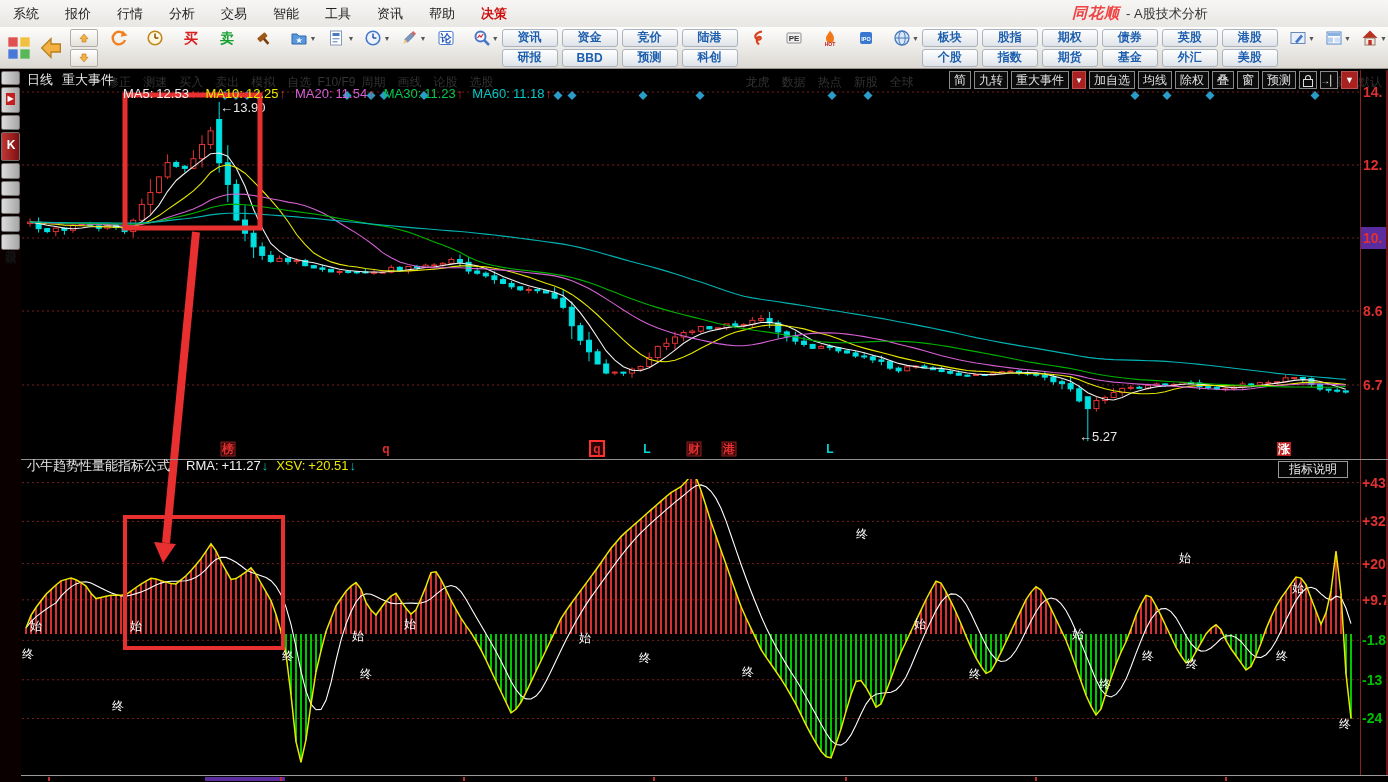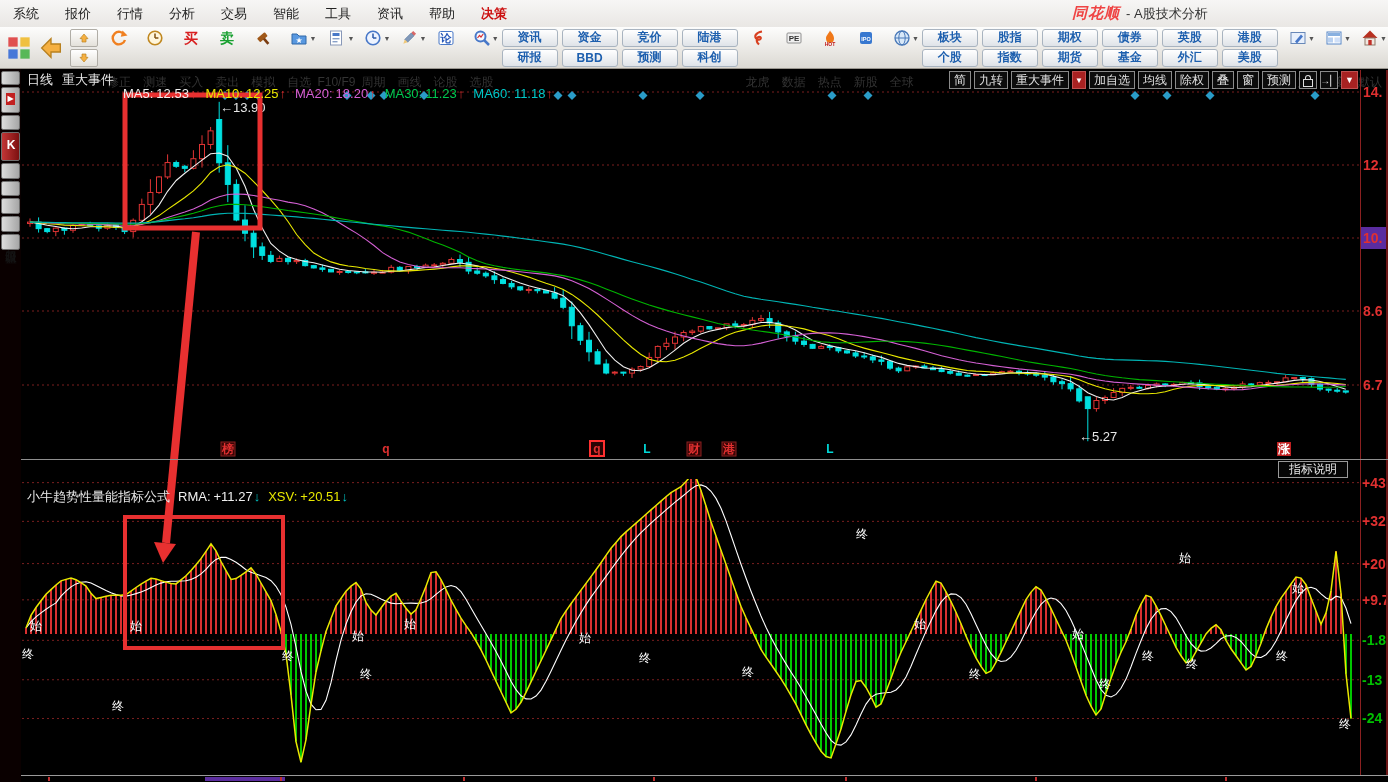--- a/index.html
+++ b/index.html
@@ -49,21 +49,21 @@
     padding:0 4px;height:16px;line-height:16px;white-space:nowrap;cursor:default;}
   .kbtn.redbox{background:#a82222;border-color:#c05050;color:#fff;padding:0 3px;font-size:9px;}
   .caretbox{background:#a82222;border:1px solid #c05050;color:#fff;font-size:8px;height:16px;
     width:12px;display:flex;align-items:center;justify-content:center;}
   .lockbox{border:1px solid #8a8a8a;background:#0c0c0c;height:16px;width:16px;position:relative;}
   .lockbox span{position:absolute;left:3px;top:7px;width:8px;height:6px;border:1px solid #ddd;}
   .lockbox span::before{content:'';position:absolute;left:1px;top:-5px;width:4px;height:4px;
     border:1px solid #ddd;border-bottom:none;border-radius:3px 3px 0 0;}
   .nextbox{border:1px solid #8a8a8a;background:#0c0c0c;color:#ddd;height:16px;width:16px;
     font-size:10px;display:flex;align-items:center;justify-content:center;}
-  #indheader{position:absolute;left:27px;top:489px;height:15px;display:flex;align-items:center;
+  #indheader{position:absolute;left:27px;top:458px;height:15px;display:flex;align-items:center;
     font-size:13px;color:#e8e8e8;white-space:nowrap;z-index:5;}
   #indheader .seg{margin-right:8px;}
   #indhelp{position:absolute;top:461px;right:40px;border:1px solid #999;color:#e8e8e8;
     background:#050505;font-size:12px;padding:0 10px;height:15px;line-height:15px;z-index:6;cursor:default;}
   #sep-grey{position:absolute;left:21px;top:459px;width:1367px;height:1px;background:#8f8f8f;z-index:4;}
   #bot-grey{position:absolute;left:21px;top:775px;width:1367px;height:1px;background:#9a9a9a;z-index:4;}
   #chartsvg{position:absolute;left:0;top:0;z-index:2;}
 </style>
 </head>
 <body>
@@ -1059,21 +1059,21 @@
       <polygon points="163,563 176,544 154,542" fill="#e83030"></polygon>
     </g>
   </svg>
 
 <div id="klheader">
   <span class="seg">日线</span>
   <span class="seg">重大事件</span>
   <span id="ma-values" style="display:flex;margin-top:26px;">
       <span class="seg" style="color:#f0f0f0"><span>MA5:</span><span style="margin-left:3px">12.53</span><span class="arrow">↑</span></span>
       <span class="seg" style="color:#e8e800"><span>MA10:</span><span style="margin-left:3px">12.25</span><span class="arrow">↑</span></span>
-      <span class="seg" style="color:#d460d4"><span>MA20:</span><span style="margin-left:3px">18.20</span><span class="arrow">↑</span></span>
+      <span class="seg" style="color:#d460d4"><span>MA20:</span><span style="margin-left:3px">11.54</span><span class="arrow">↑</span></span>
       <span class="seg" style="color:#00c850"><span>MA30:</span><span style="margin-left:3px">11.23</span><span class="arrow">↑</span></span>
       <span class="seg" style="color:#00c8c8"><span>MA60:</span><span style="margin-left:3px">11.18</span><span class="arrow">↑</span></span>
     </span>
 </div>
 <div id="klbuttons">
     <div class="kbtn">简</div>
     <div class="kbtn">九转</div>
     <div class="kbtn">重大事件</div>
     <div class="caretbox">▼</div>
     <div class="kbtn">加自选</div>
@@ -1085,19 +1085,19 @@
     <div class="lockbox">
       <span></span>
     </div>
     <div class="nextbox">→▏</div>
     <div class="kbtn redbox">▼</div>
   </div>
 
 <div id="sep-grey"></div>
 <div id="indheader">
   <span class="seg">小牛趋势性量能指标公式</span>
-  <span id="ind-values" style="display:flex;">
+  <span id="ind-values" style="display:flex;margin-left:8px;">
       <span class="seg" style="color:#f0f0f0"><span>RMA:</span><span style="margin-left:3px">+11.27</span><span style="color:#00c8c8;margin-left:1px">↓</span></span>
       <span class="seg" style="color:#e8e800"><span>XSV:</span><span style="margin-left:3px">+20.51</span><span style="color:#00c8c8;margin-left:1px">↓</span></span>
     </span>
 </div>
 <div id="indhelp">指标说明</div>
 <div id="bot-grey"></div>
 
 </body></html>

